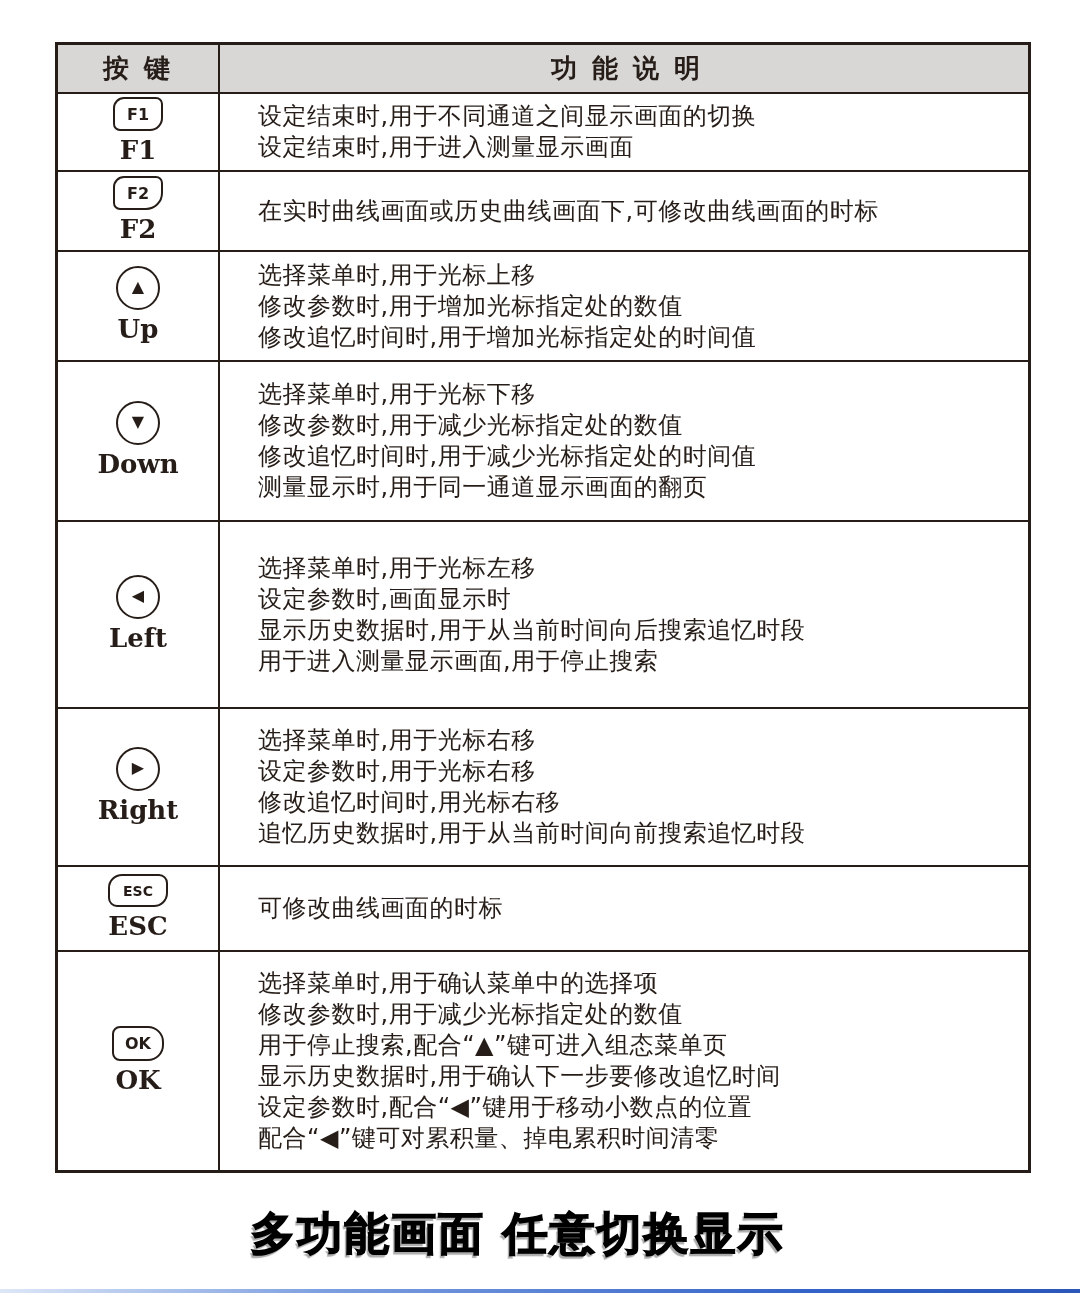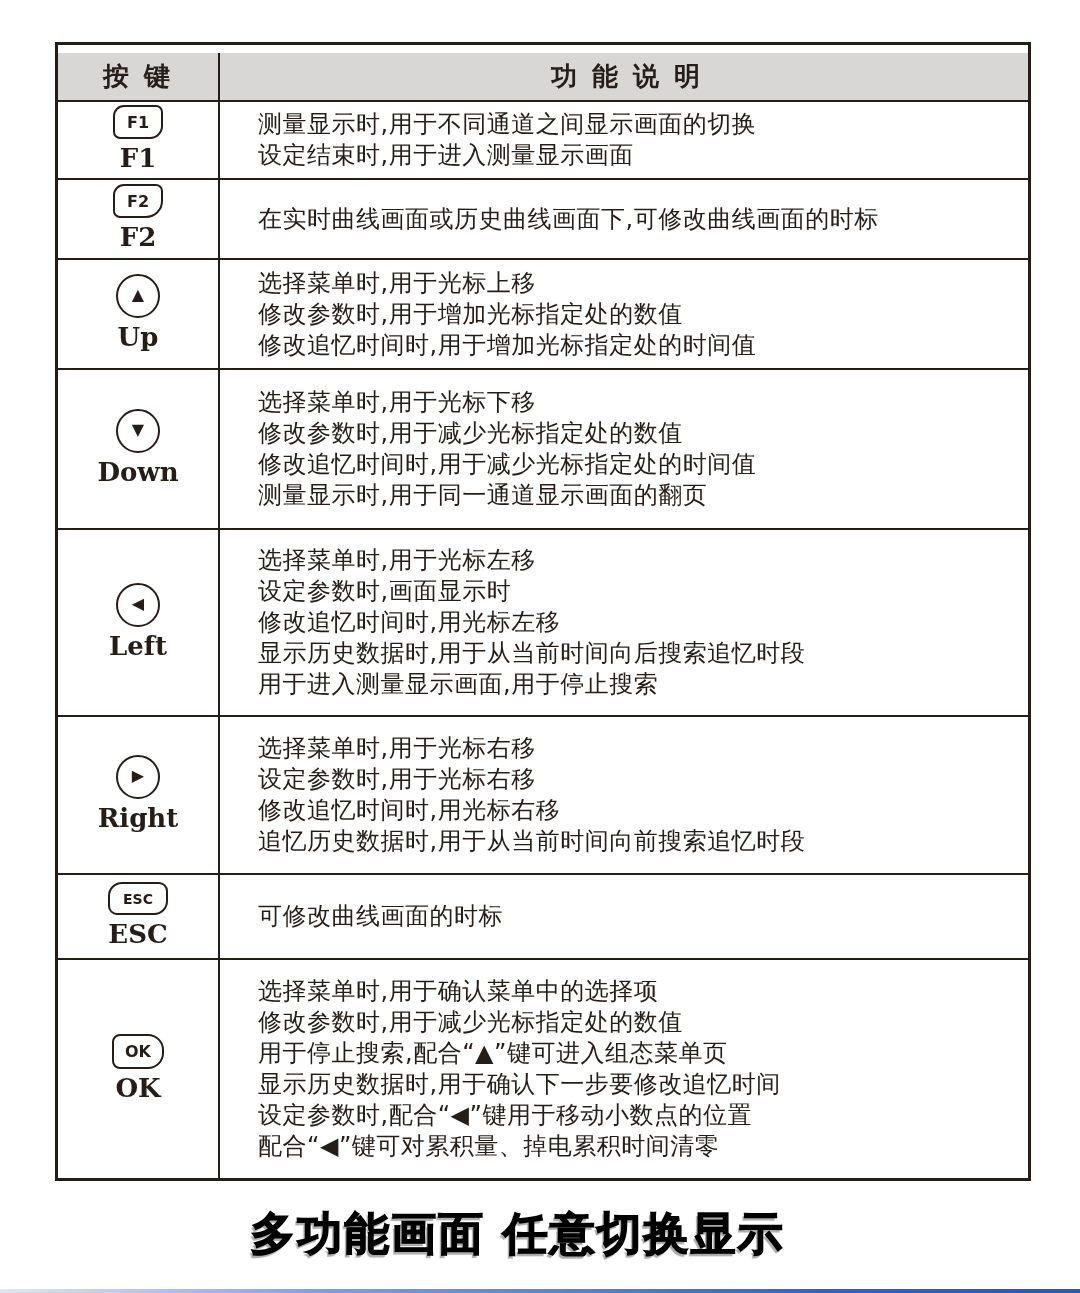--- a/index.html
+++ b/index.html
@@ -17,21 +17,21 @@
     flex:0 0 160px; width:160px;
     display:flex; flex-direction:column; align-items:center; justify-content:center;
   }
   .desc-cell{
     flex:1; border-left:2px solid #261d18;
     display:flex; flex-direction:column; justify-content:center;
     padding-left:38px;
   }
   .desc-line{ font-size:24px; line-height:31px; letter-spacing:0.5px; }
 
-  .header-row{ height:47px; background:#d8d7d5;margin-top:8px; }
+  .header-row{ height:47px; background:#d8d7d5; }
   .header-row .desc-cell{ padding-left:6px; align-items:center; }
   .header-text{ font-size:26px; font-weight:bold; letter-spacing:3px; }
 
   .keycap{
     border:2.5px solid #261d18; background:#fff;
     display:flex; align-items:center; justify-content:center;
   }
   .cap-text{ font-size:16px; font-weight:600; }
   .cap-f1 { width:46px; height:30px; border-radius:11px 7px 13px 7px; }
   .cap-f2 { width:46px; height:30px; border-radius:11px 7px 17px 7px; }
@@ -78,21 +78,21 @@
   </div>
 
   <div class="t-row" style="height:76px">
     <div class="key-cell">
       <div class="keycap cap-f1">
         <span class="cap-text">F1</span>
       </div>
       <div class="key-label">F1</div>
     </div>
     <div class="desc-cell">
-      <div class="desc-line">测量显示时,用于不同通道之间显示画面的切换</div>
+      <div class="desc-line">设定结束时,用于不同通道之间显示画面的切换</div>
       <div class="desc-line">设定结束时,用于进入测量显示画面</div>
     </div>
   </div>
 
   <div class="t-row" style="height:78px">
     <div class="key-cell">
       <div class="keycap cap-f2">
         <span class="cap-text">F2</span>
       </div>
       <div class="key-label">F2</div>
@@ -134,21 +134,20 @@
   <div class="t-row" style="height:185px">
     <div class="key-cell">
       <div class="keycircle">
         <span class="tri">◀</span>
       </div>
       <div class="key-label">Left</div>
     </div>
     <div class="desc-cell">
       <div class="desc-line">选择菜单时,用于光标左移</div>
       <div class="desc-line">设定参数时,画面显示时</div>
-      <div class="desc-line">修改追忆时间时,用光标左移</div>
       <div class="desc-line">显示历史数据时,用于从当前时间向后搜索追忆时段</div>
       <div class="desc-line">用于进入测量显示画面,用于停止搜索</div>
     </div>
   </div>
 
   <div class="t-row" style="height:156px">
     <div class="key-cell">
       <div class="keycircle">
         <span class="tri">▶</span>
       </div>

